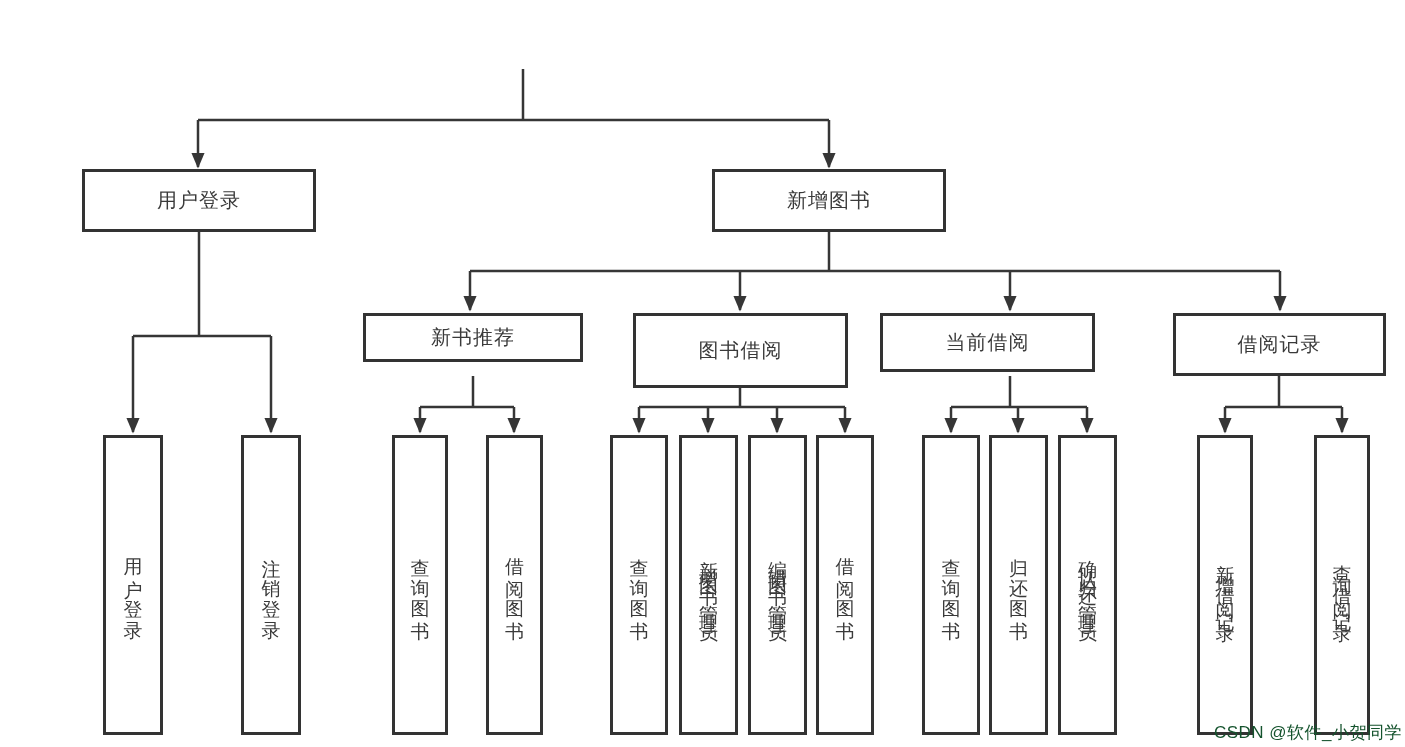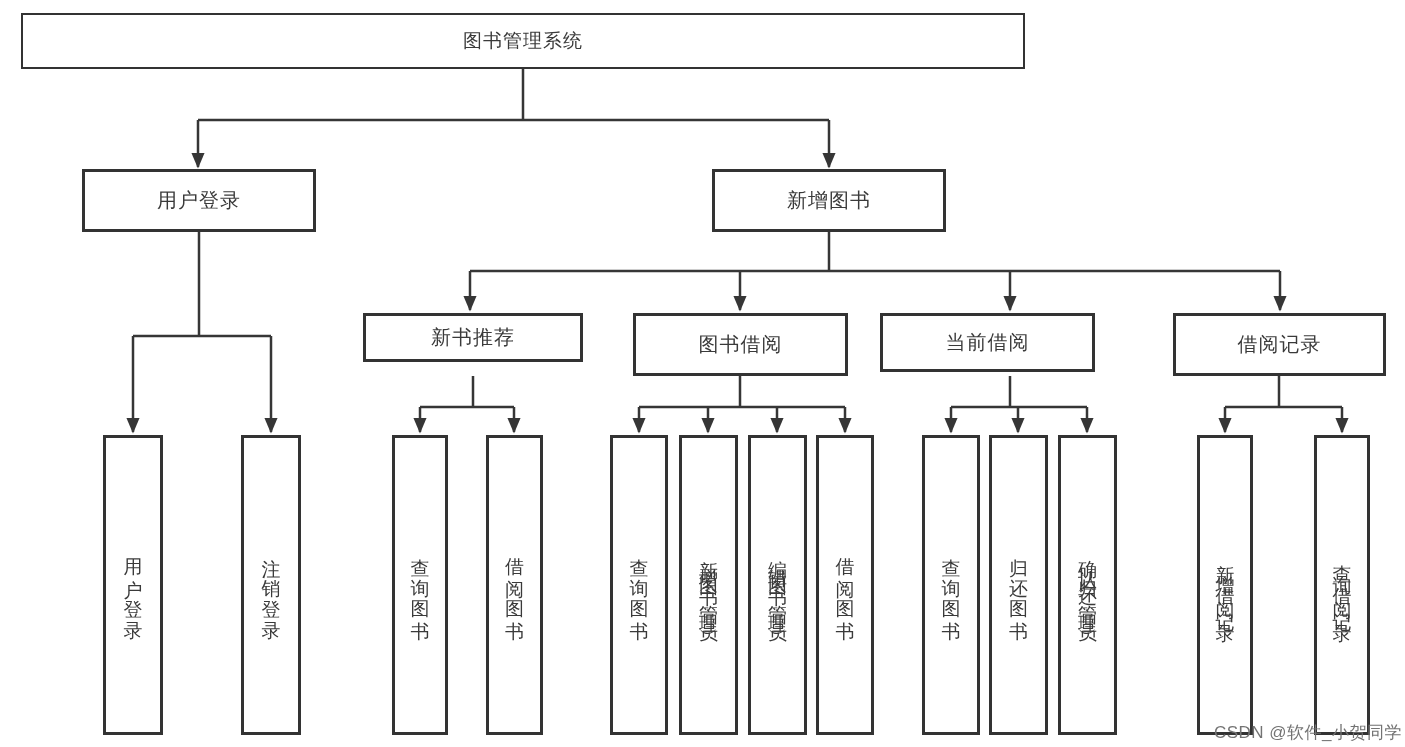--- a/index.html
+++ b/index.html
@@ -18,21 +18,21 @@
     position:absolute;box-sizing:border-box;background:#ffffff;
     border:3px solid #333333;display:flex;align-items:center;justify-content:center;
     writing-mode:vertical-rl;text-orientation:mixed;
     font-size:19px;white-space:nowrap;z-index:2;
   }
   .v4{letter-spacing:21px;}
   .v6{letter-spacing:12px;}
   .v9{letter-spacing:9px;}
   .watermark{
     position:absolute;right:3px;top:721px;z-index:3;
-    font-size:17px;color:#737373;letter-spacing:0.5px;
+    font-size:17px;color:#14532d;letter-spacing:0.5px;
   }
 </style>
 </head>
 <body>
 
 <div class="canvas">
 
   <svg class="lines" width="1405" height="747" viewBox="0 0 1405 747" xmlns="http://www.w3.org/2000/svg">
     <defs>
       <marker id="ah" viewBox="0 0 10 10" refX="9" refY="5" markerWidth="6.4" markerHeight="8" orient="auto">
@@ -69,27 +69,26 @@
       <line x1="951" y1="407" x2="951" y2="432" marker-end="url(#ah)"></line>
       <line x1="1018" y1="407" x2="1018" y2="432" marker-end="url(#ah)"></line>
       <line x1="1087" y1="407" x2="1087" y2="432" marker-end="url(#ah)"></line>
 
       <path d="M1279,376 V407 M1225,407 H1342"></path>
       <line x1="1225" y1="407" x2="1225" y2="432" marker-end="url(#ah)"></line>
       <line x1="1342" y1="407" x2="1342" y2="432" marker-end="url(#ah)"></line>
     </g>
   </svg>
 
-  <div class="node root" style="left:21px;top:13px;width:1004px;height:56px;">图书管理系统</div>
 
   <div class="node" style="left:82px;top:169px;width:234px;height:63px;">用户登录</div>
   <div class="node" style="left:712px;top:169px;width:234px;height:63px;">新增图书</div>
 
   <div class="node" style="left:363px;top:313px;width:220px;height:49px;">新书推荐</div>
-  <div class="node" style="left:633px;top:313px;width:215px;height:63px;">图书借阅</div>
+  <div class="node" style="left:633px;top:313px;width:215px;height:75px;">图书借阅</div>
   <div class="node" style="left:880px;top:313px;width:215px;height:59px;">当前借阅</div>
   <div class="node" style="left:1173px;top:313px;width:213px;height:63px;">借阅记录</div>
 
   <div class="leaf v4" style="left:103px;top:435px;width:60px;height:300px;">用户登录</div>
   <div class="leaf v4" style="left:241px;top:435px;width:60px;height:300px;">注销登录</div>
 
   <div class="leaf v4" style="left:392px;top:435px;width:56px;height:300px;">查询图书</div>
   <div class="leaf v4" style="left:486px;top:435px;width:57px;height:300px;">借阅图书</div>
 
   <div class="leaf v4" style="left:610px;top:435px;width:58px;height:300px;">查询图书</div>

